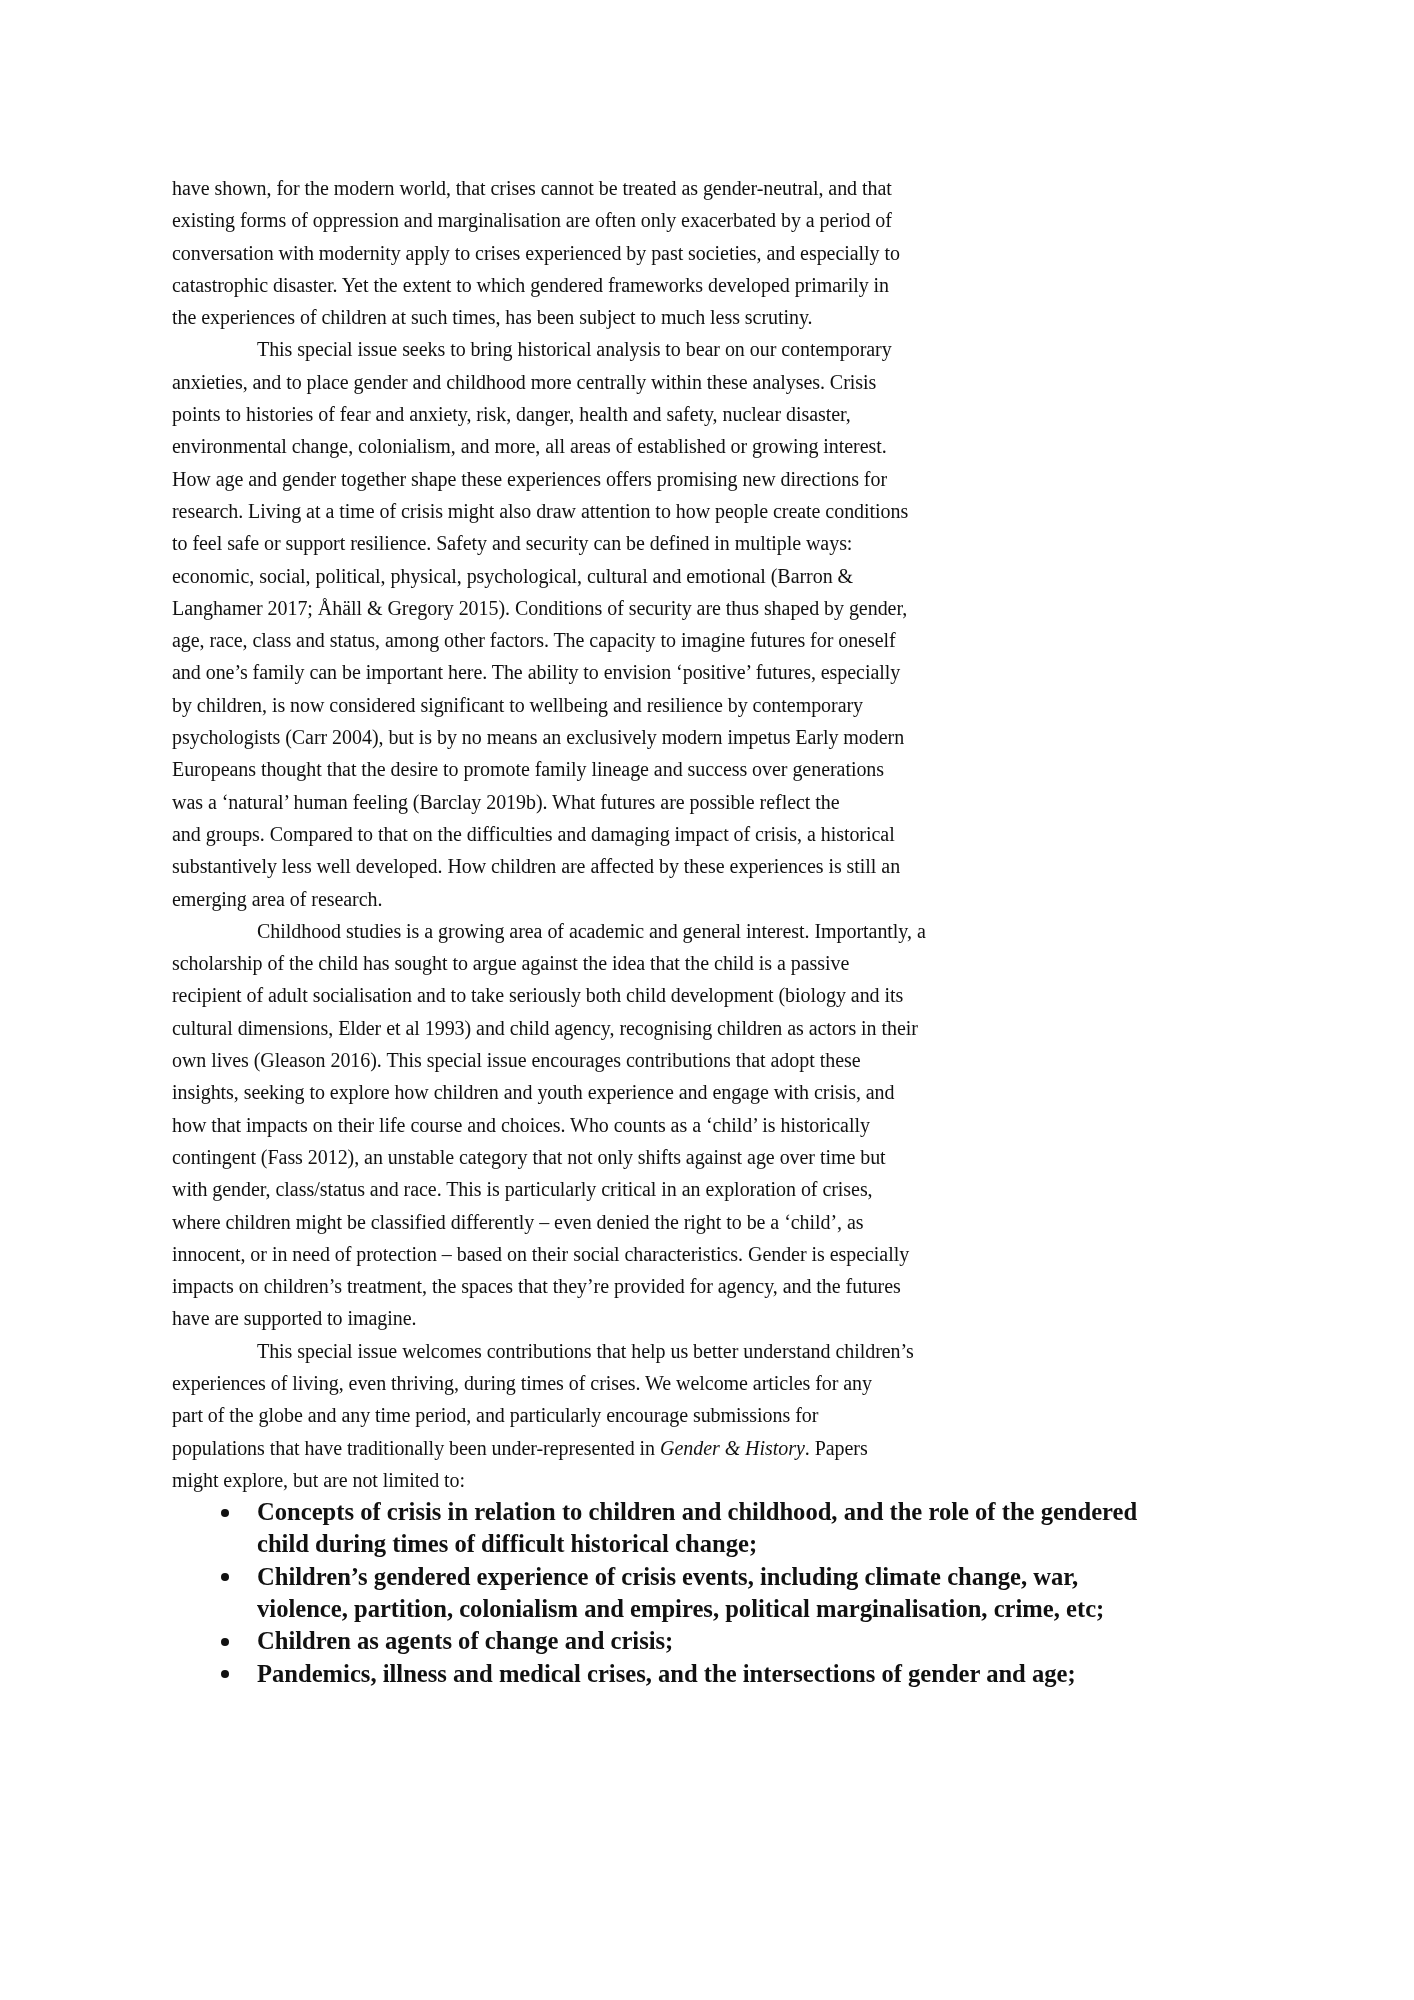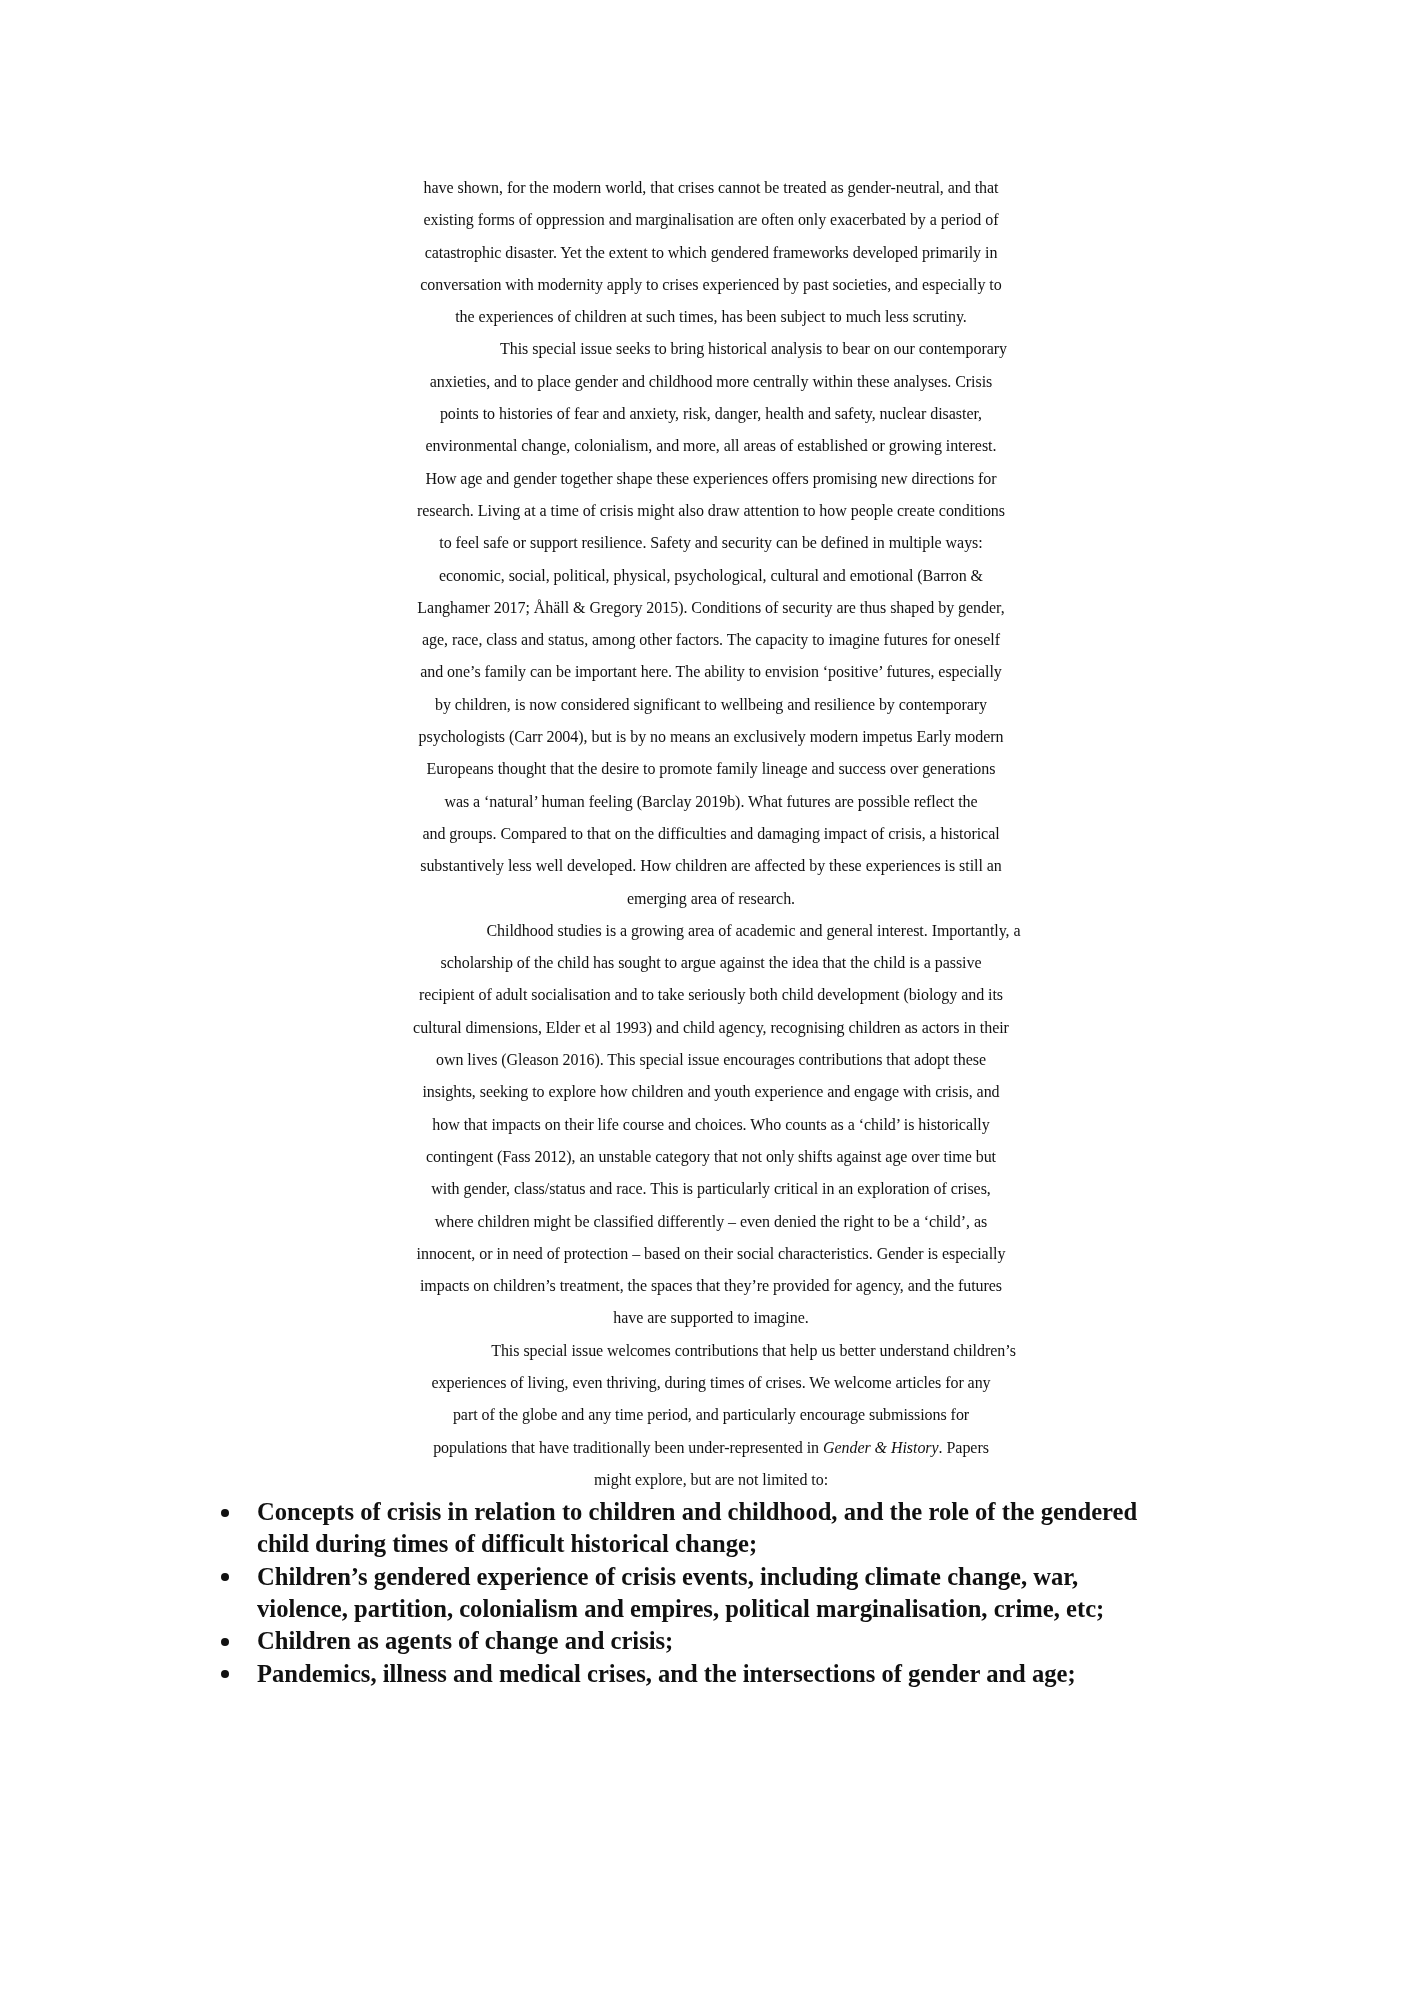--- a/index.html
+++ b/index.html
@@ -16,23 +16,23 @@
     color: #111111;
   }
   .page {
     position: absolute;
     left: 172px;
     top: 172px;
     width: 1078px;
   }
   .para {
     margin: 0;
-    font-size: 16px;
+    font-size: 20px;
     line-height: 32.3px;
-    text-align: center;
+    text-align: left;
     letter-spacing: -0.05px;
   }
   .lines span.line {
     display: block;
     white-space: nowrap;
   }
   .list {
     list-style: none;
     margin: 0;
     padding: 0;
@@ -65,22 +65,22 @@
   em { font-style: italic; }
 </style>
 </head>
 <body>
 
 <div class="page">
 
   <p class="para lines">
     <span class="line">have shown, for the modern world, that crises cannot be treated as gender-neutral, and that</span>
     <span class="line">existing forms of oppression and marginalisation are often only exacerbated by a period of</span>
+    <span class="line">conversation with modernity apply to crises experienced by past societies, and especially to</span>
     <span class="line">catastrophic disaster. Yet the extent to which gendered frameworks developed primarily in</span>
-    <span class="line">conversation with modernity apply to crises experienced by past societies, and especially to</span>
     <span class="line">the experiences of children at such times, has been subject to much less scrutiny.</span>
   </p>
 
   <p class="para lines">
     <span class="line" style="padding-left:85px">This special issue seeks to bring historical analysis to bear on our contemporary</span>
     <span class="line">anxieties, and to place gender and childhood more centrally within these analyses. Crisis</span>
     <span class="line">points to histories of fear and anxiety, risk, danger, health and safety, nuclear disaster,</span>
     <span class="line">environmental change, colonialism, and more, all areas of established or growing interest.</span>
     <span class="line">How age and gender together shape these experiences offers promising new directions for</span>
     <span class="line">research. Living at a time of crisis might also draw attention to how people create conditions</span>

